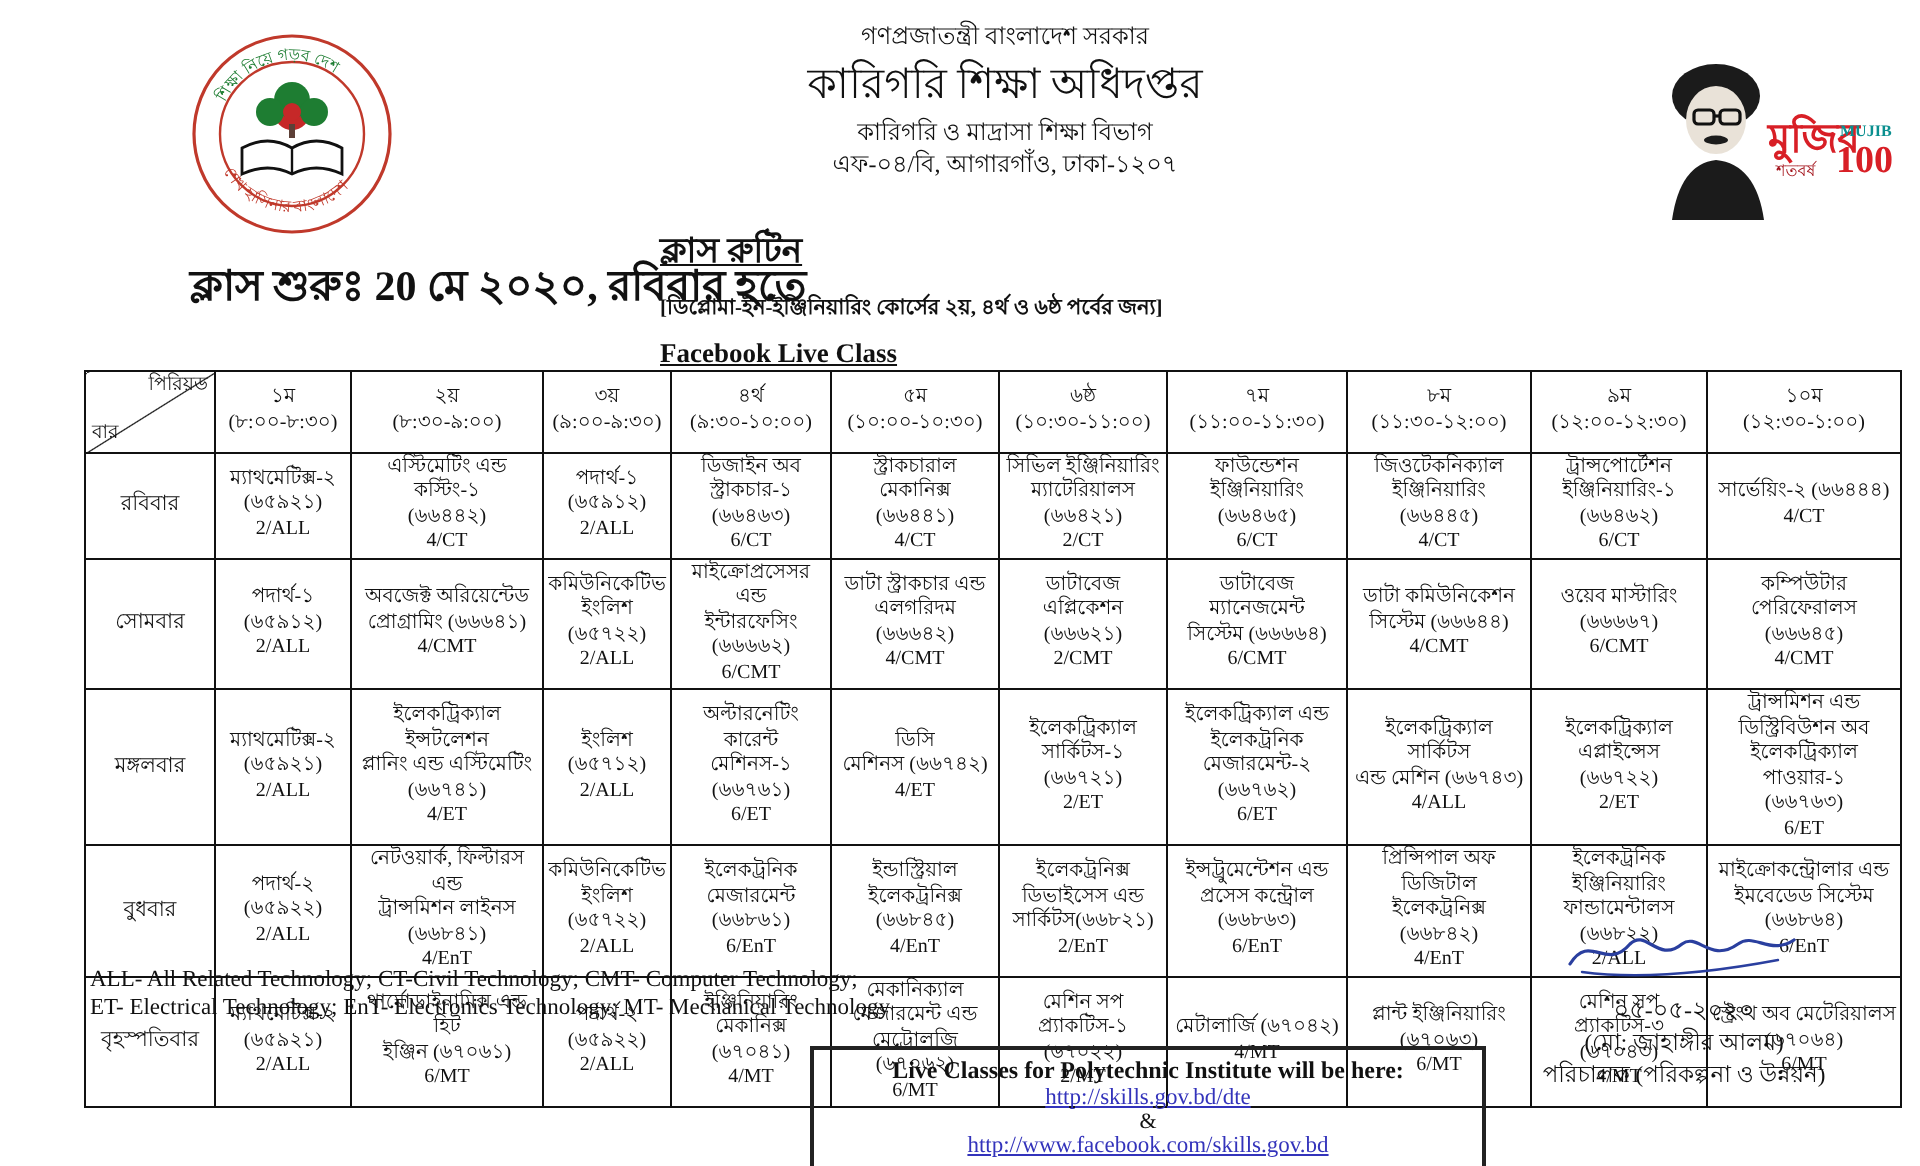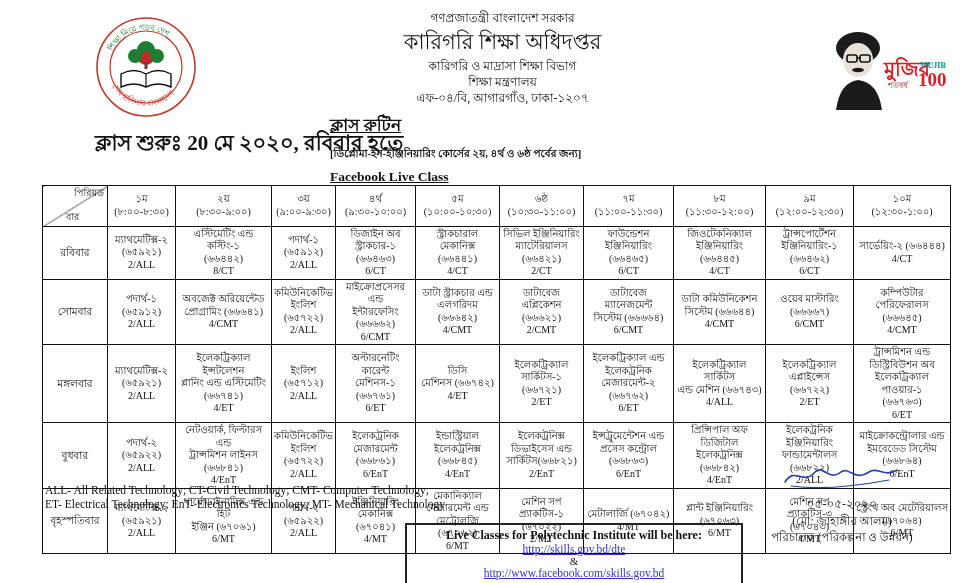--- a/index.html
+++ b/index.html
@@ -26,21 +26,21 @@
   table.routine thead tr{height:34px;}
   tbody tr:nth-child(1){height:45px;}
   tbody tr:nth-child(2){height:48px;}
   tbody tr:nth-child(3){height:53px;}
   tbody tr:nth-child(4){height:62px;}
   tbody tr:nth-child(5){height:52px;}
   td.day{font-size:10.5px;}
   th.corner{position:relative;padding:0;
     background:linear-gradient(to bottom right,transparent calc(50% - 0.6px),#111 50%,transparent calc(50% + 0.6px));}
   .c-top{position:absolute;top:2px;right:3px;font-size:9.5px;}
-  .c-bottom{position:absolute;bottom:2px;left:3px;font-size:9.5px;margin-left:20px;}
+  .c-bottom{position:absolute;bottom:2px;left:3px;font-size:9.5px;}
   
   .legend{position:absolute;left:45px;top:483px;font-size:11.5px;line-height:1.25;}
   .live-box{position:absolute;left:405px;top:500px;width:322px;border:2px solid #222;
     text-align:center;padding:3px 6px 5px;margin-top:23px;}
   .live-title{font-size:12px;font-weight:bold;}
   .live-link{font-size:11.5px;color:#3333bb;text-decoration:underline;display:block;cursor:pointer;}
   .live-amp{font-size:11px;}
   .sign-block{position:absolute;right:18px;top:464px;width:200px;text-align:center;line-height:1.4;}
   .sign-date{font-size:12px;}
   .sign-name,.sign-title{font-size:11.5px;}
@@ -84,21 +84,20 @@
     <text x="56" y="54" font-size="20" font-weight="bold" fill="#d81f26">মুজিব</text>
     <text x="60" y="66" font-size="8" fill="#a3121a">শতবর্ষ</text>
     <text x="92" y="46" font-size="8" font-weight="bold" fill="#0a8f8f">MUJIB</text>
     <text x="90" y="64" font-size="19" font-weight="bold" fill="#d81f26">100</text>
   </svg>
 
   <div class="letterhead">
     <div class="lh-govt">গণপ্রজাতন্ত্রী বাংলাদেশ সরকার</div>
     <div class="lh-org">কারিগরি শিক্ষা অধিদপ্তর</div>
     <div class="lh-div">কারিগরি ও মাদ্রাসা শিক্ষা বিভাগ</div>
-    <div class="lh-min">শিক্ষা মন্ত্রণালয়</div>
     <div class="lh-addr">এফ-০৪/বি, আগারগাঁও, ঢাকা-১২০৭</div>
   </div>
 
   <div class="class-start">ক্লাস শুরুঃ 20 মে ২০২০, রবিবার হতে</div>
   <div class="routine-block">
     <div class="routine-title">ক্লাস রুটিন</div>
     <div class="routine-sub">[ডিপ্লোমা-ইন-ইঞ্জিনিয়ারিং কোর্সের ২য়, ৪র্থ ও ৬ষ্ঠ পর্বের জন্য]</div>
     <div class="fb-live">Facebook Live Class</div>
   </div>
 
@@ -145,21 +144,21 @@
         </tr>
     </thead>
     <tbody>
         <tr>
           <td class="day">রবিবার</td>
           <td>ম্যাথমেটিক্স-২
 (৬৫৯২১)
 2/ALL</td>
           <td>এস্টিমেটিং এন্ড কস্টিং-১
 (৬৬৪৪২)
-8/CT</td>
+4/CT</td>
           <td>পদার্থ-১ (৬৫৯১২)
 2/ALL</td>
           <td>ডিজাইন অব
 স্ট্রাকচার-১ (৬৬৪৬৩)
 6/CT</td>
           <td>স্ট্রাকচারাল মেকানিক্স
 (৬৬৪৪১)
 4/CT</td>
           <td>সিভিল ইঞ্জিনিয়ারিং
 ম্যাটেরিয়ালস

